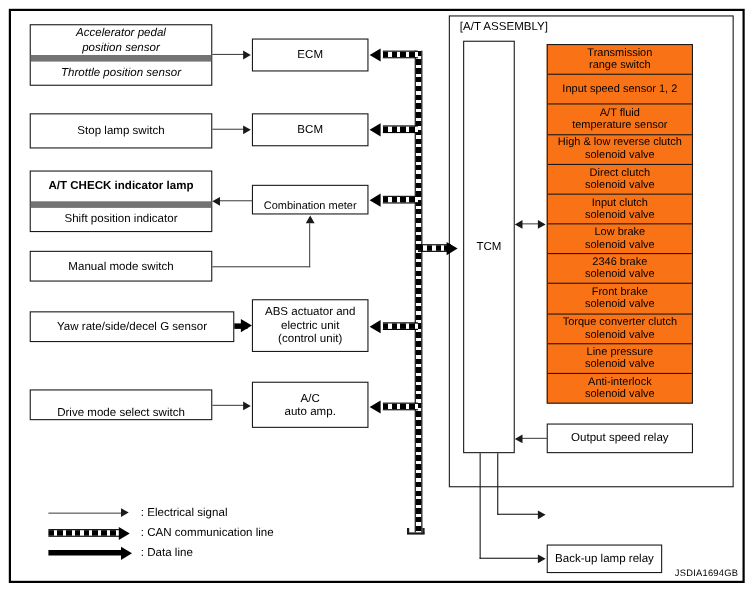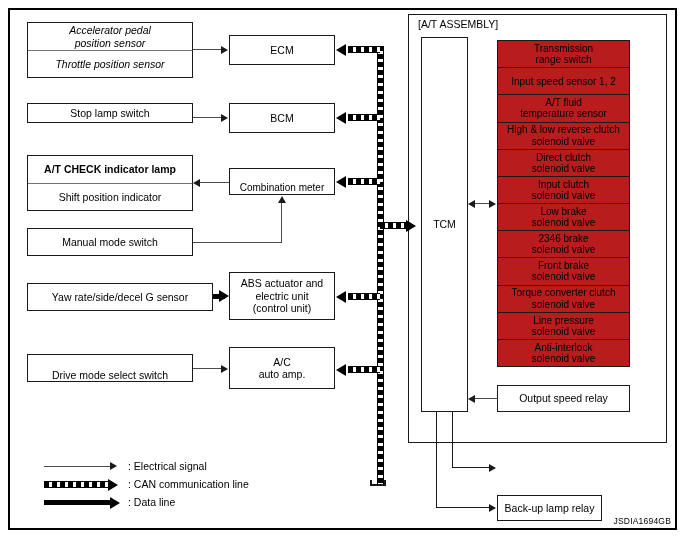--- a/index.html
+++ b/index.html
@@ -6,26 +6,26 @@
   body{font-family:"Liberation Sans",sans-serif;}
   #page{position:relative;width:685px;height:538px;background:#fff;overflow:hidden;}
   #frame{position:absolute;left:8px;top:8px;width:669px;height:522px;border:2px solid #000;box-sizing:border-box;}
 
   .box{position:absolute;box-sizing:border-box;border:1px solid #1a1a1a;background:#fff;
        display:flex;align-items:center;justify-content:center;text-align:center;
        font-size:10.5px;color:#000;line-height:1.18;}
   .box.stack{flex-direction:column;}
   .cell{width:100%;box-sizing:border-box;display:flex;align-items:center;justify-content:center;
         text-align:center;padding:1px 2px;}
-  .cell.div{border-top:1px solid #737373;}
+  .cell.div{border-top:6px solid #737373;}
 
   .atbox{position:absolute;box-sizing:border-box;border:1px solid #1a1a1a;background:transparent;}
   .atlabel{position:absolute;font-size:10.5px;color:#000;white-space:nowrap;}
 
-  .atcol{position:absolute;box-sizing:border-box;border:1px solid #1a1a1a;background:#b91c1c;
+  .atcol{position:absolute;box-sizing:border-box;border:1px solid #1a1a1a;background:#f97316;
          display:flex;flex-direction:column;}
   .atcol .row{flex:1 1 0;box-sizing:border-box;display:flex;align-items:center;justify-content:center;
         text-align:center;font-size:10px;line-height:1.12;color:#000;padding:0 1px;}
   .atcol .row + .row{border-top:1px solid #1a1a1a;}
 
   
   .ln{position:absolute;background:#4a4a4a;}
   .lnb{position:absolute;background:#1a1a1a;}
 
   
@@ -69,21 +69,21 @@
   <div class="box stack" style="left:27px;top:22px;width:166px;height:56px;font-style:italic;">
     <div class="cell" style="height:50%;">
       <span><span>Accelerator pedal</span><br>
             <span>position sensor</span></span>
     </div>
     <div class="cell div" style="height:50%;">
       <span>Throttle position sensor</span>
     </div>
   </div>
 
-  <div class="box" style="left:27px;top:103px;width:166px;height:20px;justify-content:center;">
+  <div class="box" style="left:27px;top:103px;width:166px;height:32px;justify-content:center;">
     <span>Stop lamp switch</span>
   </div>
 
   <div class="box stack" style="left:27px;top:155px;width:166px;height:56px;">
     <div class="cell" style="height:50%;font-weight:bold;">
       <span>A/T CHECK indicator lamp</span>
     </div>
     <div class="cell div" style="height:50%;">
       <span>Shift position indicator</span>
     </div>

